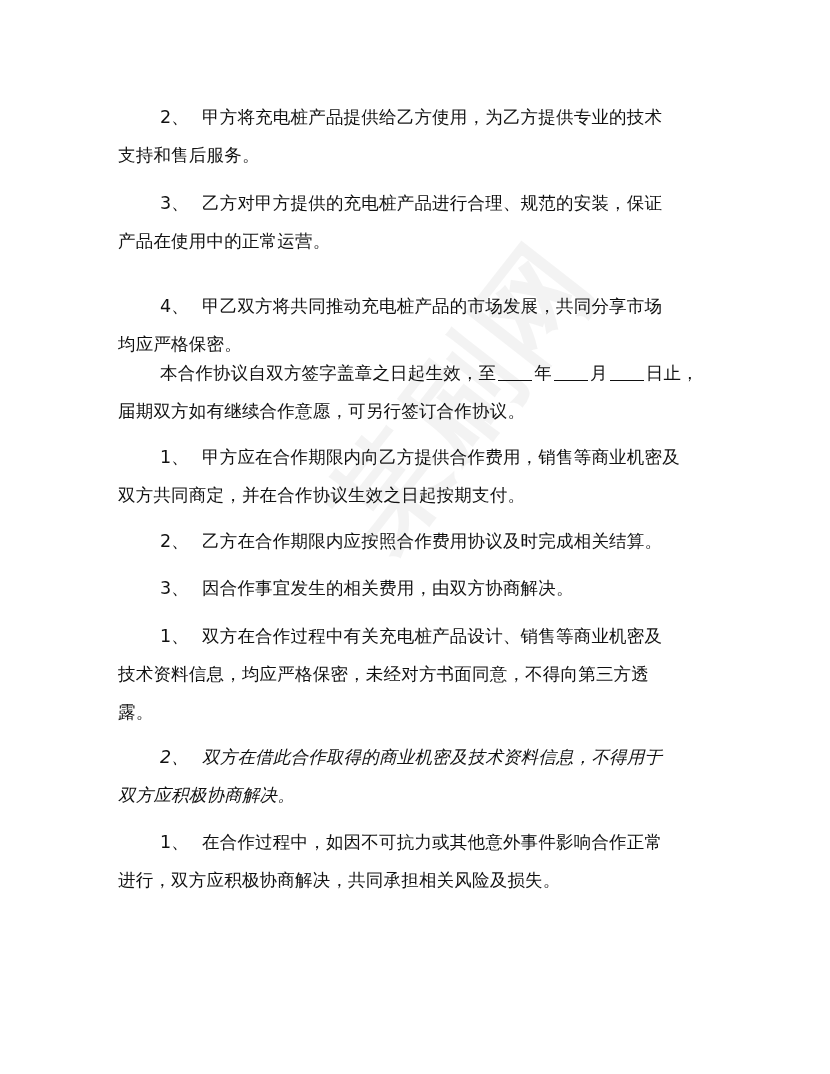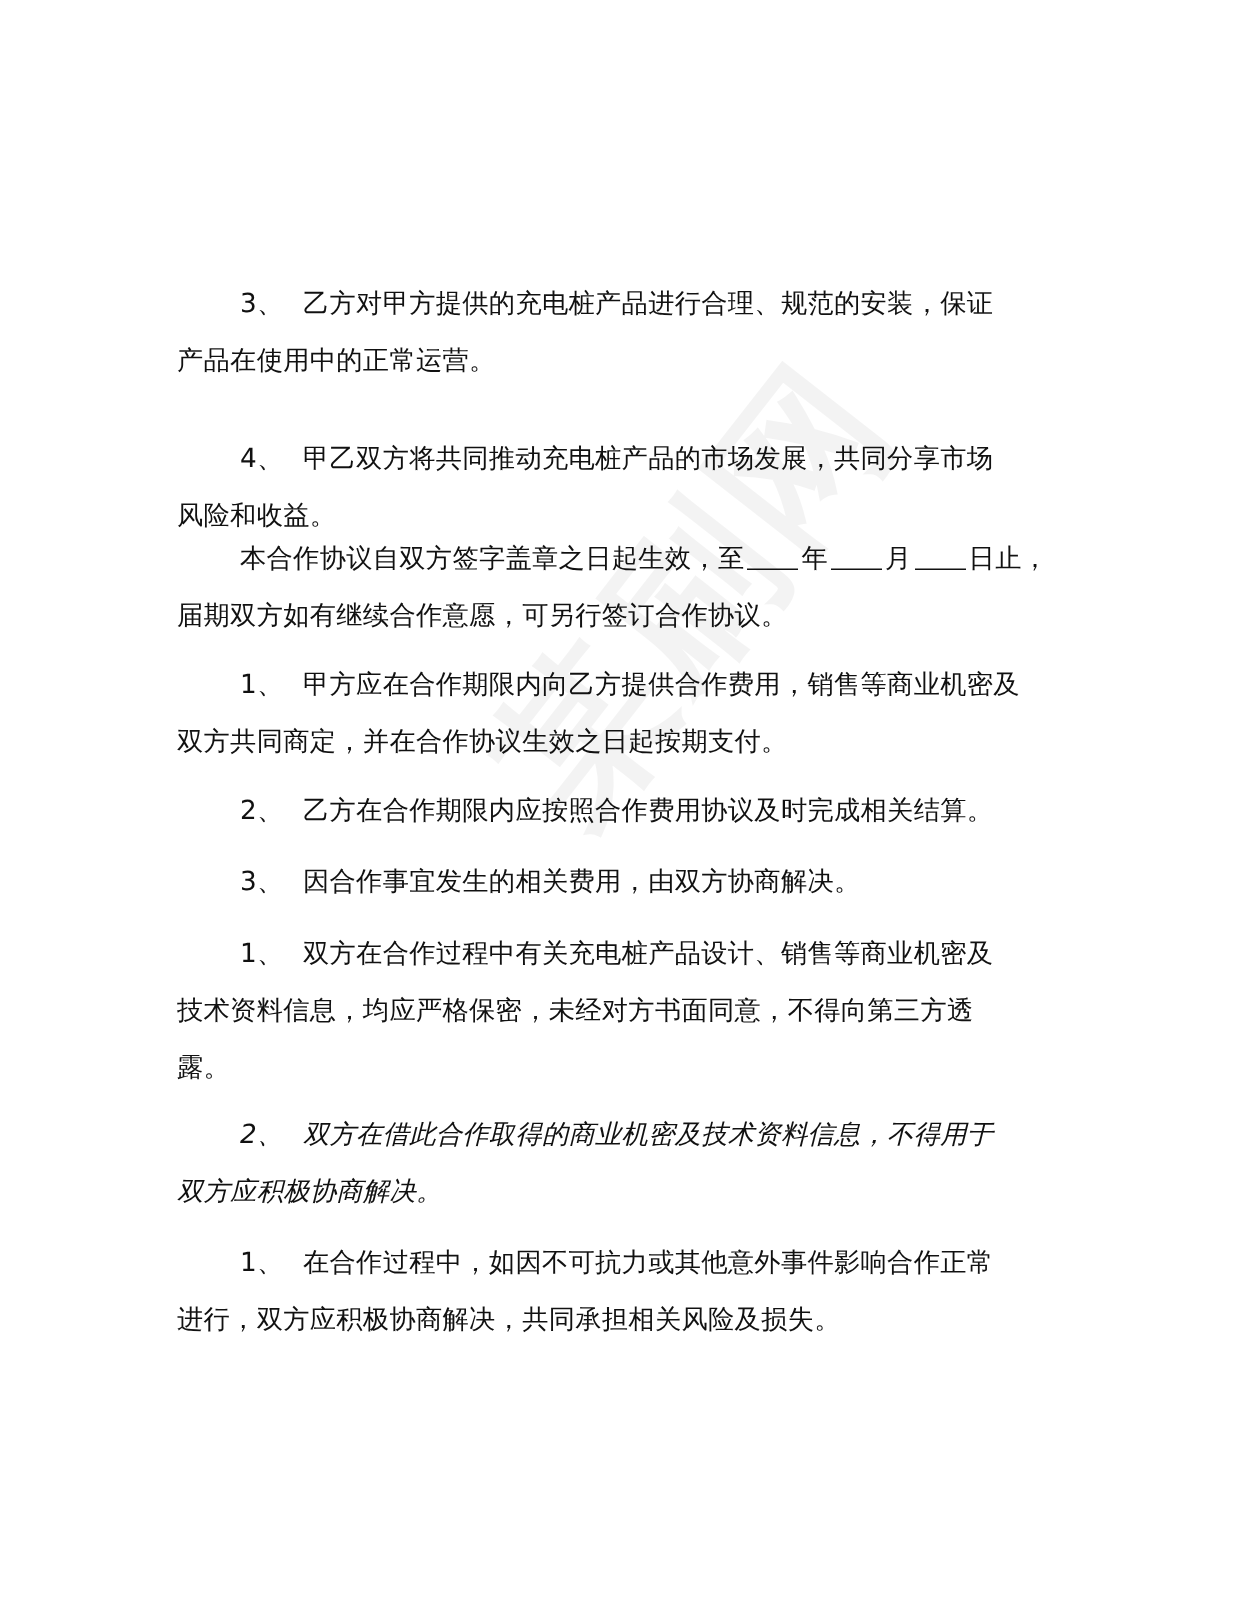--- a/index.html
+++ b/index.html
@@ -27,29 +27,33 @@
       pointer-events: none;
     }
   </style>
 </head>
 <body>
 
 <div class="page">
 
   <div class="watermark">某刷网</div>
 
+  <div class="para" style="top:98px;">
+    <span class="line indent"><span class="num">2、</span><span>甲方将充电桩产品提供给乙方使用，为乙方提供专业的技术</span></span>
+    <span class="line">支持和售后服务。</span>
+  </div>
 
   <div class="para" style="top:184px;">
     <span class="line indent"><span class="num">3、</span><span>乙方对甲方提供的充电桩产品进行合理、规范的安装，保证</span></span>
     <span class="line">产品在使用中的正常运营。</span>
   </div>
 
   <div class="para" style="top:287px;">
     <span class="line indent"><span class="num">4、</span><span>甲乙双方将共同推动充电桩产品的市场发展，共同分享市场</span></span>
-    <span class="line">风险和收益。</span>
+    <span class="line">均应严格保密。</span>
   </div>
 
   <div class="para" style="top:354px;">
     <span class="line indent"><span>本合作协议自双方签字盖章之日起生效，至</span><span class="blank"></span><span>年</span><span class="blank"></span><span>月</span><span class="blank"></span><span>日止，</span></span>
     <span class="line">届期双方如有继续合作意愿，可另行签订合作协议。</span>
   </div>
 
   <div class="para" style="top:438px;">
     <span class="line indent"><span class="num">1、</span><span>甲方应在合作期限内向乙方提供合作费用，销售等商业机密及</span></span>
     <span class="line">双方共同商定，并在合作协议生效之日起按期支付。</span>

